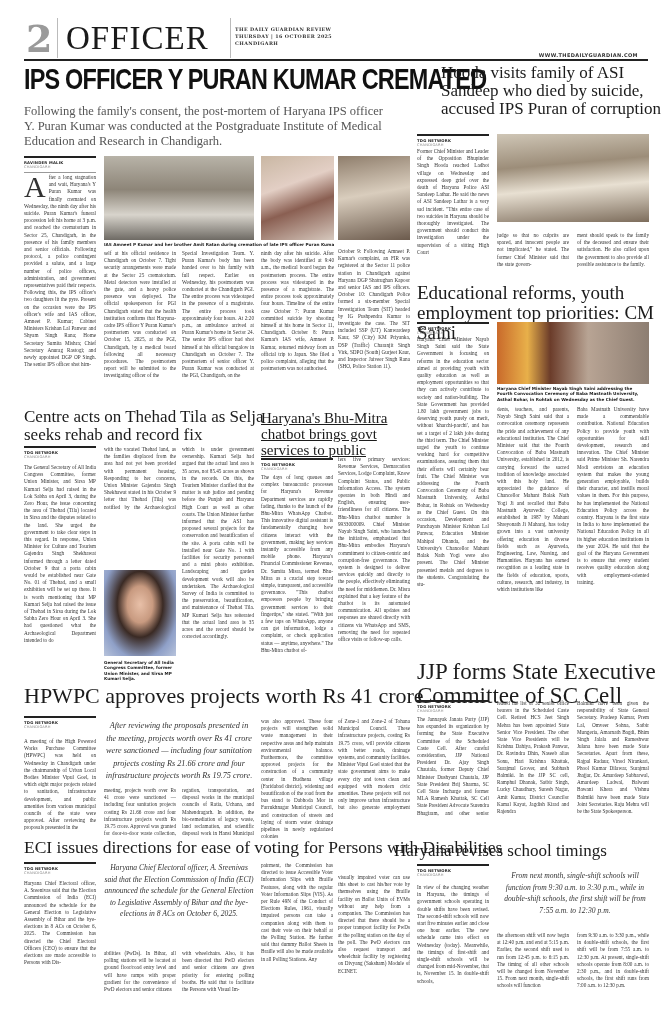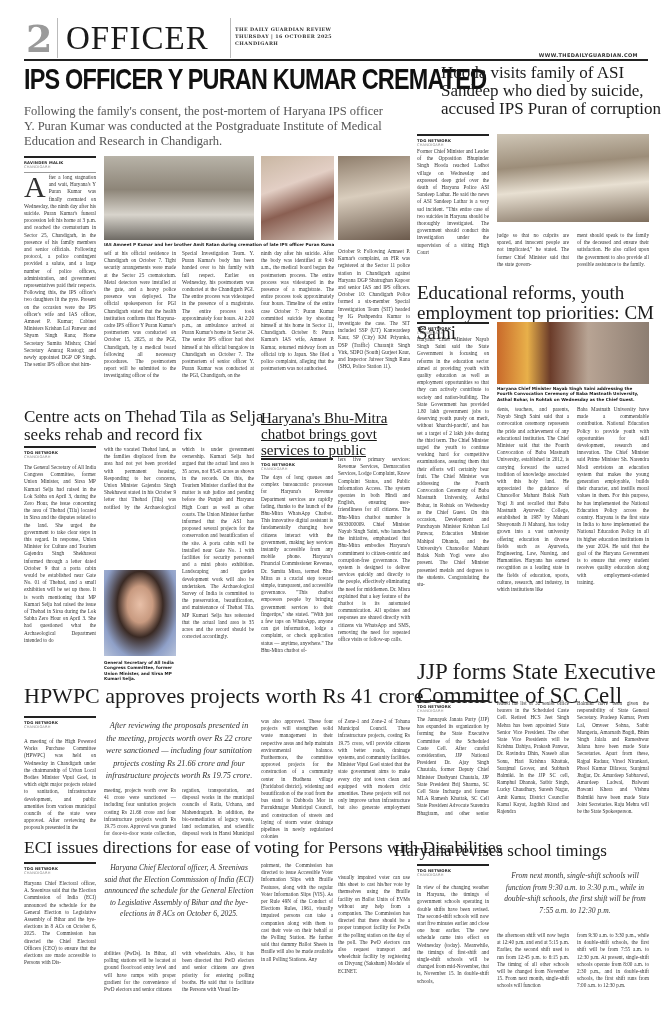--- a/index.html
+++ b/index.html
@@ -102,21 +102,21 @@
 </div>
 <div class="abs col" style="left:261px;top:474px;width:72px;height:222px;overflow:hidden;">The days of long queues and complex bureaucratic processes for Haryana's Revenue Department services are rapidly fading, thanks to the launch of the Bhu-Mitra WhatsApp Chatbot. This innovative digital assistant is fundamentally changing how citizens interact with the government, making key services instantly accessible from any mobile phone. Haryana's Financial Commissioner Revenue, Dr. Sumita Misra, termed Bhu-Mitra as a crucial step toward simple, transparent, and accessible governance. "This chatbot empowers people by bringing government services to their fingertips," she stated. "With just a few taps on WhatsApp, anyone can get information, lodge a complaint, or check application status — anytime, anywhere." The Bhu-Mitra chatbot of-</div>
 <div class="abs col" style="left:338px;top:456px;width:72px;height:240px;overflow:hidden;">fers five primary services: Revenue Services, Demarcation Services, Lodge Complaint, Know Complaint Status, and Public Information Access. The system operates in both Hindi and English, ensuring user-friendliness for all citizens. The Bhu-Mitra chatbot number is 9933000009. Chief Minister Nayab Singh Saini, who launched the initiative, emphasized that Bhu-Mitra embodies Haryana's commitment to citizen-centric and corruption-free governance. The system is designed to deliver services quickly and directly to the people, effectively eliminating the need for middlemen. Dr. Misra explained that a key feature of the chatbot is its automated communication. All updates and responses are shared directly with citizens via WhatsApp and SMS, removing the need for repeated office visits or follow-up calls.</div>
 
 <div class="abs hd" style="left:24px;top:684px;width:400px;font-size:22px;white-space:nowrap;">HPWPC approves projects worth Rs 41 crore</div>
 <div class="abs byline" style="left:24px;top:716px;width:72px;">
   <span>TDG NETWORK</span>
   <small>CHANDIGARH</small>
 </div>
 <div class="abs col" style="left:24px;top:738px;width:72px;height:98px;overflow:hidden;">A meeting of the High Powered Works Purchase Committee (HPWPC) was held on Wednesday in Chandigarh under the chairmanship of Urban Local Bodies Minister Vipul Goel, in which eight major projects related to sanitation, infrastructure development, and public amenities from various municipal councils of the state were approved. After reviewing the proposals presented in the</div>
-<div class="abs pull" style="left:104px;top:720px;width:150px;font-size:8.2px;line-height:12.5px;">After reviewing the proposals presented in the meeting, projects worth over Rs 22 crore were sanctioned — including four sanitation projects costing Rs 21.66 crore and four infrastructure projects worth Rs 19.75 crore.</div>
+<div class="abs pull" style="left:104px;top:720px;width:150px;font-size:8.2px;line-height:12.5px;">After reviewing the proposals presented in the meeting, projects worth over Rs 41 crore were sanctioned — including four sanitation projects costing Rs 21.66 crore and four infrastructure projects worth Rs 19.75 crore.</div>
 <div class="abs col" style="left:104px;top:787px;width:72px;height:50px;overflow:hidden;">meeting, projects worth over Rs 41 crore were sanctioned — including four sanitation projects costing Rs 21.66 crore and four infrastructure projects worth Rs 19.75 crore. Approval was granted for door-to-door waste collection, seg-</div>
 <div class="abs col" style="left:182px;top:787px;width:72px;height:50px;overflow:hidden;">regation, transportation, and disposal works in the municipal councils of Ratia, Uchana, and Mahendragarh. In addition, the bio-remediation of legacy waste, land reclamation, and scientific disposal work in Hansi Municipal Council</div>
 <div class="abs col" style="left:261px;top:718px;width:72px;height:120px;overflow:hidden;">was also approved. These four projects will strengthen solid waste management in their respective areas and help maintain environmental balance. Furthermore, the committee approved projects for the construction of a community center in Budhena village (Faridabad district), widening and beautification of the road from the bus stand to Dabhoda Mor in Farrukhnagar Municipal Council, and construction of streets and laying of storm water drainage pipelines in newly regularized colonies</div>
 <div class="abs col" style="left:338px;top:718px;width:72px;height:94px;overflow:hidden;">of Zone-1 and Zone-2 of Tohana Municipal Council. These infrastructure projects, costing Rs 19.75 crore, will provide citizens with better roads, drainage systems, and community facilities. Minister Vipul Goel stated that the state government aims to make every city and town clean and equipped with modern civic amenities. These projects will not only improve urban infrastructure but also generate employment opportunities and ensure environmental sustainability.</div>
 
 <div class="abs hd" style="left:417px;top:660px;width:240px;font-size:23px;">JJP forms State Executive Committee of SC Cell</div>
 <div class="abs byline" style="left:417px;top:700px;width:72px;">
   <span>TDG NETWORK</span>
   <small>CHANDIGARH</small>
 </div>

